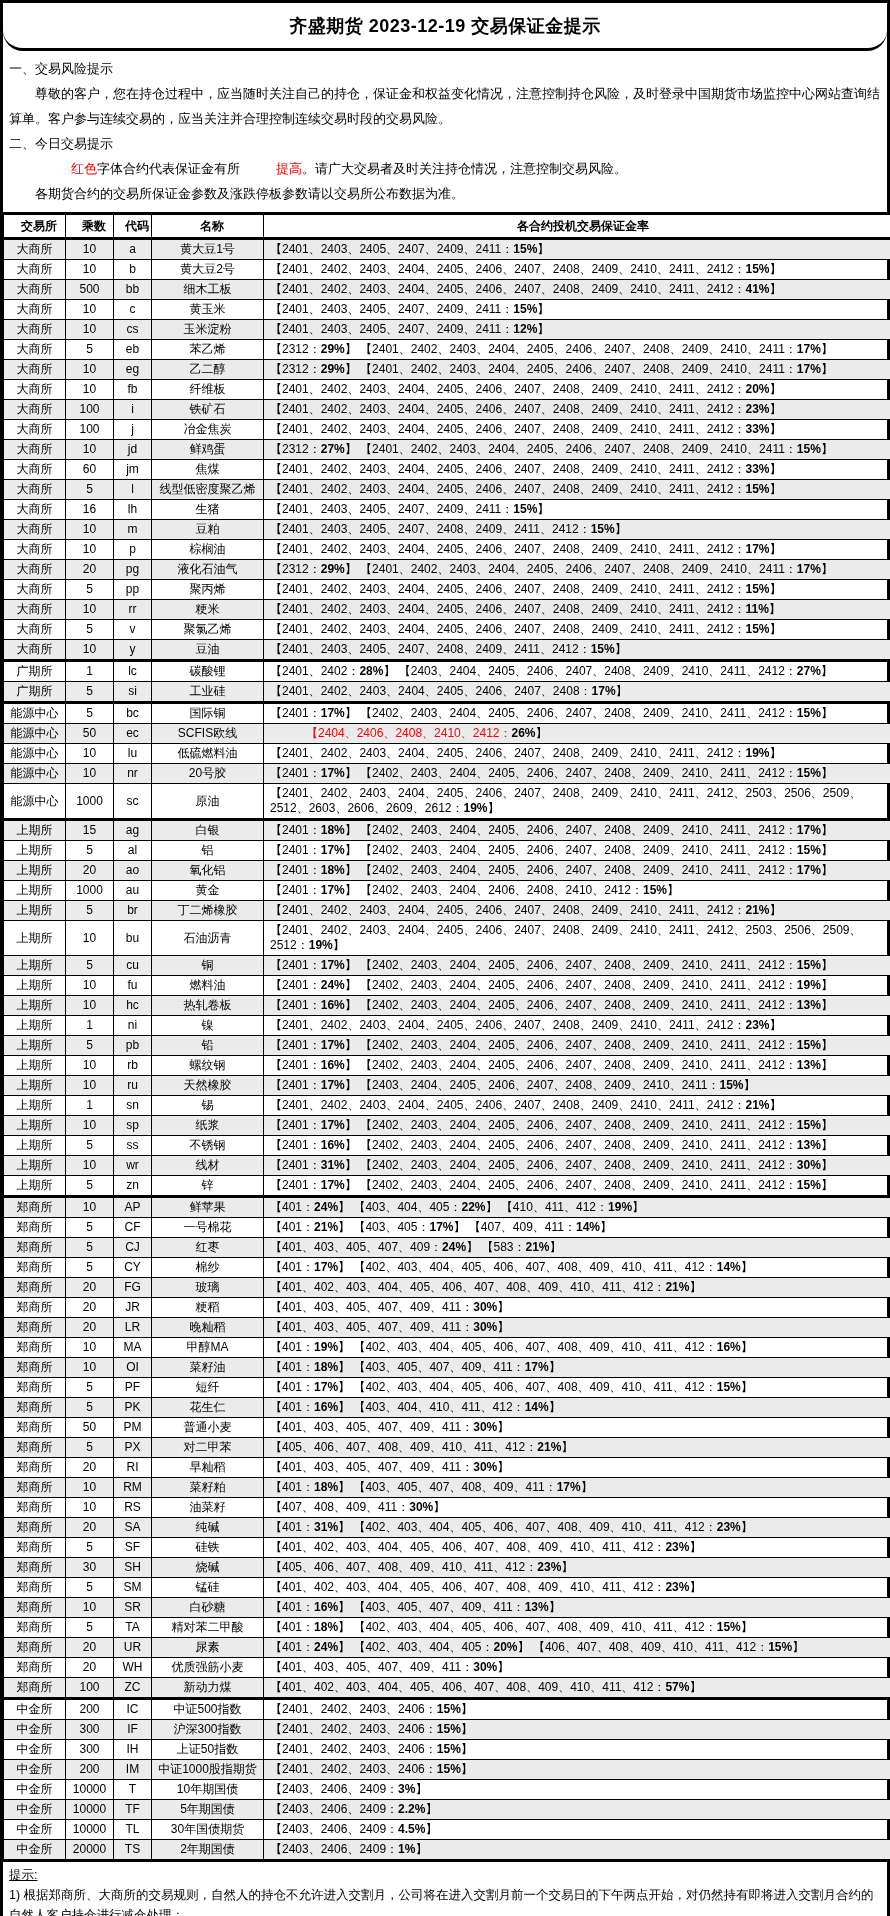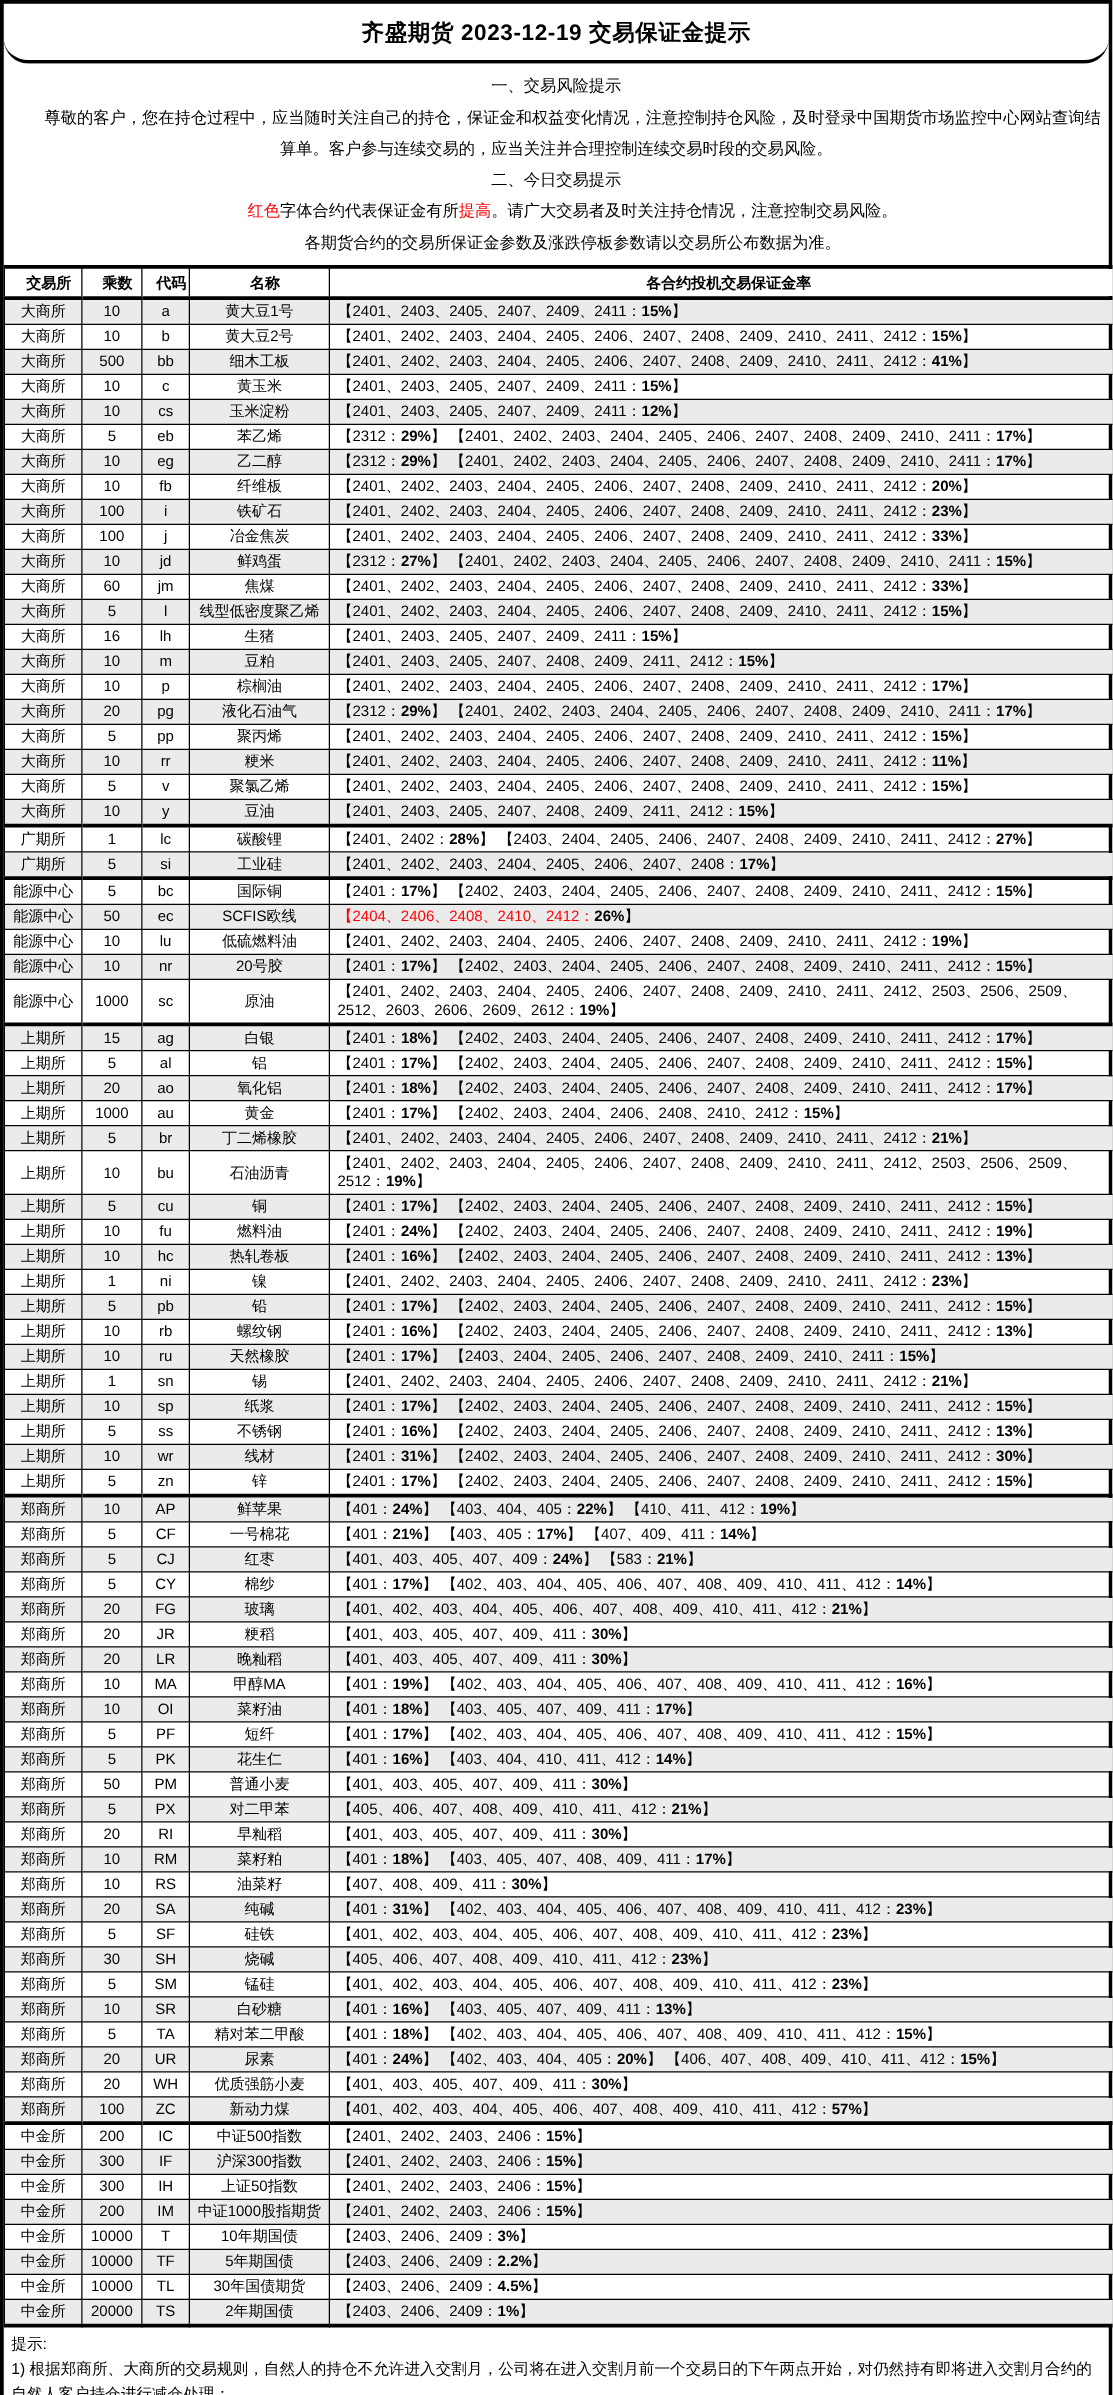--- a/index.html
+++ b/index.html
@@ -21,25 +21,24 @@
     text-align: center;
     padding: 11px 0 10px 0;
     border-bottom: 3px solid #000;
     letter-spacing: 0.5px;
     border-radius: 20px;
   }
   .intro {
     padding: 5px 6px 6px 6px;
     font-size: 13px;
     line-height: 25px;
-    text-align: center;
   }
   .intro .heading { font-weight: normal; }
   .intro p.indent { text-indent: 26px; }
-  .red { color: #ff0000; }
+  .red { color: #ff0000; margin-left: 36px; }
   table {
     width: 100%;
     border-collapse: collapse;
     table-layout: fixed;
     border-top: 3px solid #000;
     border-bottom: 3px solid #000;
   }
   col.c-ex   { width: 62px; }
   col.c-mult { width: 48px; }
   col.c-code { width: 38px; }
@@ -68,21 +67,21 @@
     text-align: left;
     padding-left: 6px;
     padding-right: 4px;
   }
   td.margin-cell b { font-weight: bold; }
   .notes {
     padding: 3px 6px 8px 6px;
     font-size: 12.5px;
     line-height: 20px;
   }
-  .notes .notes-heading { font-weight: normal; }
+  .notes .notes-heading { font-weight: normal; text-decoration: underline; }
 </style>
 </head>
 <body>
 
 <div class="page">
 
   <div class="title">齐盛期货 2023-12-19 交易保证金提示</div>
 
   <div class="intro">
     <div class="heading">一、交易风险提示</div>

